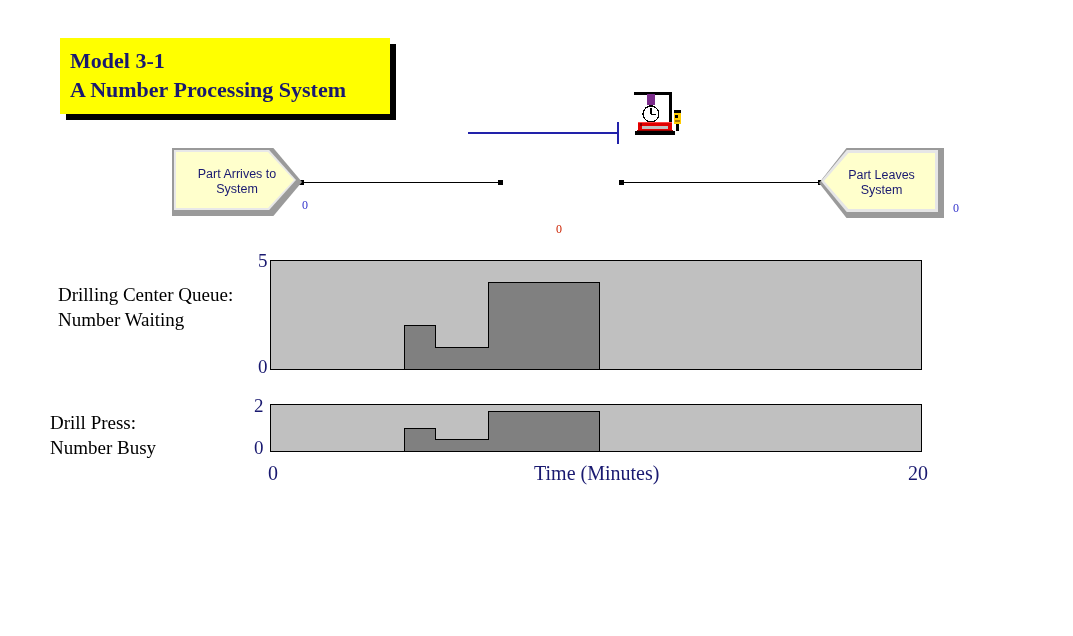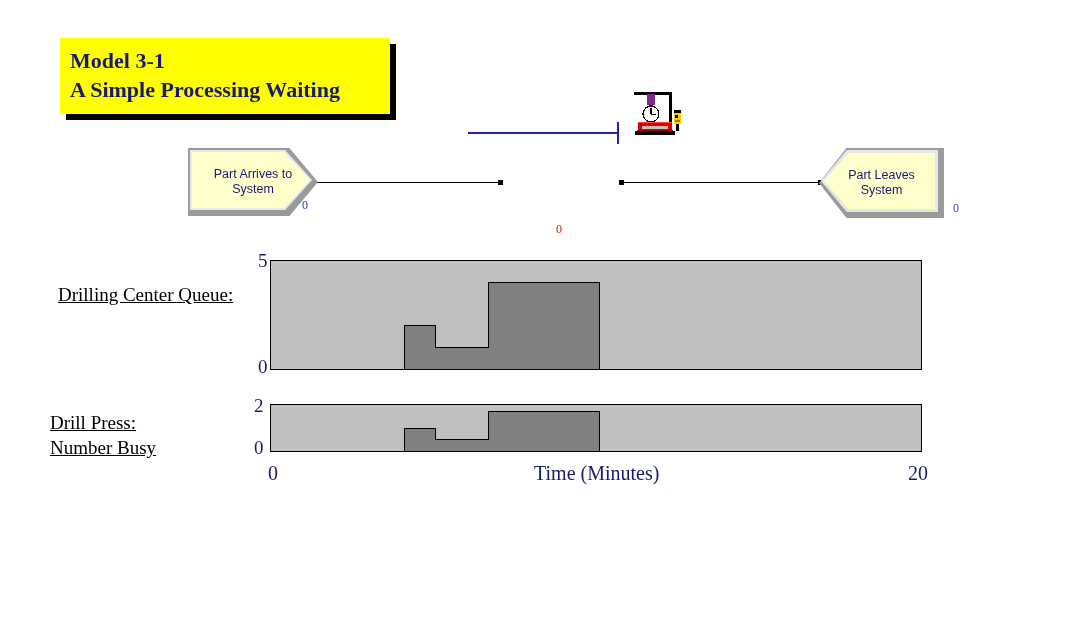--- a/index.html
+++ b/index.html
@@ -48,21 +48,21 @@
   .counter{
     position:absolute;
     font-family:"Liberation Serif", serif;
     font-size:12px;
   }
   .counter.blue{color:#3333cc;}
   .counter.red{color:#cc2200;}
 
   
   #node-arrive{
-    position:absolute;left:188px;top:148px;width:130px;height:68px;
+    position:absolute;left:172px;top:148px;width:130px;height:68px;
   }
   #node-arrive .shell{
     position:absolute;inset:0;
     background:#9a9a9a;
     clip-path:polygon(0 0,78% 0,100% 50%,78% 100%,0 100%);
   }
   #node-arrive .face{
     position:absolute;left:4px;top:4px;right:8px;bottom:8px;
     background:#ffffcc;
     clip-path:polygon(0 0,78% 0,100% 50%,78% 100%,0 100%);
@@ -118,21 +118,20 @@
   #drill-icon{position:absolute;left:628px;top:88px;width:58px;height:52px;}
 
   
   .chart-label{
     position:absolute;
     font-family:"Liberation Serif", serif;
     font-size:19px;
     color:#000000;
     line-height:25px;
     white-space:nowrap;
-    text-decoration:underline;
   }
   .axis-num{
     position:absolute;
     font-family:"Liberation Serif", serif;
     font-size:19px;
     color:#191970;
     line-height:19px;
   }
   .plot-frame{position:absolute;border:1px solid #000000;box-sizing:content-box;}
   .time-label{
@@ -143,21 +142,21 @@
   }
 </style>
 </head>
 <body>
 
 <div class="stage">
 
   <div id="title-shadow"></div>
   <div id="title-box">
     <div class="tline">Model 3-1</div>
-    <div class="tline">A Simple Processing Waiting</div>
+    <div class="tline">A Number Processing System</div>
   </div>
 
   <div id="drill-icon">
     <svg width="58" height="52" viewBox="0 0 58 52" shape-rendering="crispEdges">
 
       <rect x="6" y="4" width="38" height="3" fill="#000000"></rect>
 
       <rect x="41" y="4" width="3" height="38" fill="#000000"></rect>
 
       <rect x="19" y="6" width="8" height="11" fill="#7a2a8a"></rect>
@@ -213,20 +212,21 @@
     <div class="face"></div>
     <div class="node-label">
       <div>Part Leaves</div>
       <div>System</div>
     </div>
   </div>
   <div class="counter blue" style="left:953px;top:201px;">0</div>
 
   <div class="chart-label" style="left:58px;top:282px;">
     <div>Drilling Center Queue:</div>
+    <div>Number Waiting</div>
   </div>
   <div class="axis-num" style="left:258px;top:251px;">5</div>
   <div class="axis-num" style="left:258px;top:357px;">0</div>
 
   <div class="plot-frame" style="left:270px;top:260px;width:650px;height:108px;">
     <svg id="svg-chart1" width="650" height="108" viewBox="0 0 650 108" preserveAspectRatio="none" shape-rendering="crispEdges">
         <rect x="0" y="0" width="650" height="108" fill="#c0c0c0"></rect>
         <path d="M0 108 L0 108 L133.25 108 L133.25 64.8 L164.125 64.8 L164.125 86.4 L217.75 86.4 L217.75 21.599999999999994 L328.25 21.599999999999994 L328.25 108 L650 108 L650 108 Z" fill="#808080" stroke="#000000" stroke-width="1" vector-effect="non-scaling-stroke"></path>
       </svg>
   </div>

